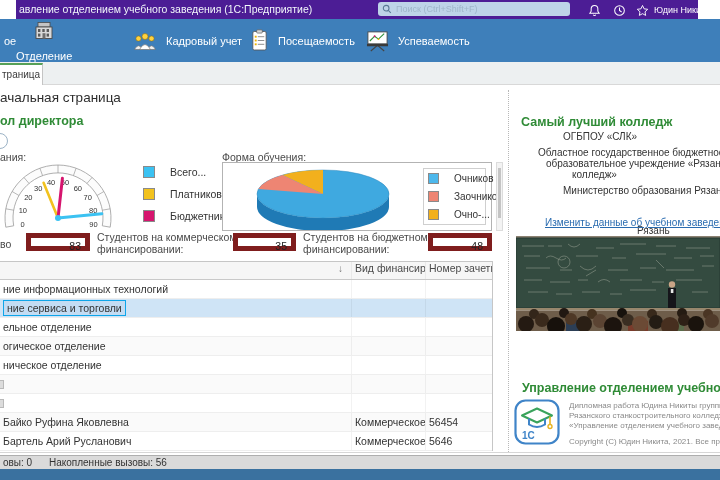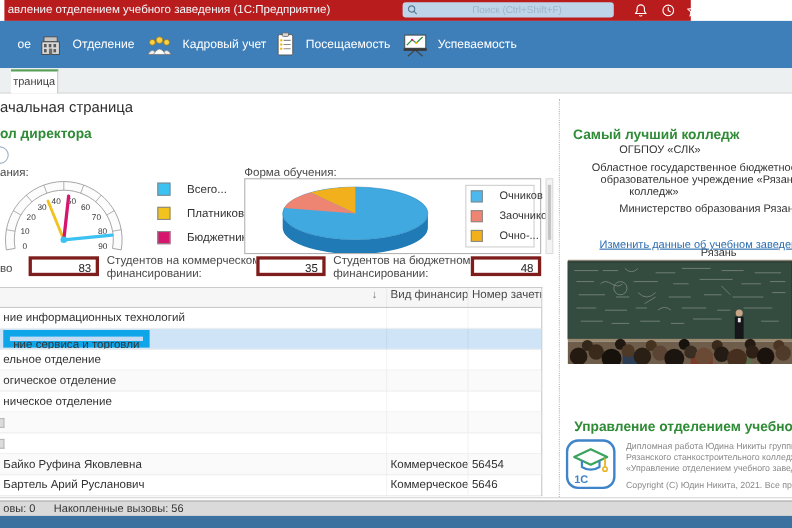--- a/index.html
+++ b/index.html
@@ -1,52 +1,52 @@
 <!DOCTYPE html>
 <html><head>
 <meta charset="utf-8">
 <style>
   html,body{margin:0;padding:0;background:#888;}
   #screen{position:relative;width:720px;height:480px;overflow:hidden;background:#fff;
           font-family:"Liberation Sans",sans-serif;-webkit-font-smoothing:antialiased;}
   .abs{position:absolute;}
   
-  .titlebar{position:absolute;left:4px;top:0;width:624px;height:19px;background:#b91c1c;}
+  .titlebar{position:absolute;left:16px;top:0;width:682px;height:19px;background:#4c1d95;}
   .titlebar .wtitle{position:absolute;left:3px;top:3px;font-size:10.5px;color:#f2f7fb;white-space:nowrap;}
   .search{position:absolute;left:362px;top:2px;width:192px;height:14px;background:#bed4e8;border-radius:3px;display:flex;align-items:center;}
   .search svg{margin:0 2px 0 4px;flex:0 0 auto;}
-  .search input{flex:1;border:none;outline:none;background:transparent;font-size:9px;color:#3c5a74;font-family:"Liberation Sans",sans-serif;min-width:0;text-align:center;}
+  .search input{flex:1;border:none;outline:none;background:transparent;font-size:9px;color:#3c5a74;font-family:"Liberation Sans",sans-serif;min-width:0;}
   .search input::placeholder{color:#9fb6ca;}
   .tbicon{position:absolute;top:3px;width:14px;height:14px;cursor:pointer;}
   .tbuser{position:absolute;top:5px;font-size:9px;color:#fff;white-space:nowrap;cursor:pointer;}
   .burger{position:absolute;top:5px;width:12px;height:10px;cursor:pointer;}
   .burger i{display:block;height:1.5px;background:#fff;margin-bottom:2px;}
   
   .ribbon{position:absolute;left:0;top:19px;width:720px;height:43px;background:#3e7fba;}
   .ritem{position:absolute;top:0;height:43px;display:flex;align-items:center;gap:9px;color:#fff;font-size:11px;cursor:pointer;white-space:nowrap;}
   
   .tabstrip{position:absolute;left:0;top:62px;width:720px;height:23px;background:#edf0f1;border-bottom:1px solid #d8d8d8;box-sizing:border-box;}
-  .tab-active{position:absolute;left:10px;top:1px;width:43px;height:22px;background:#fff;border-top:2px solid #56a057;border-right:1px solid #c4c4c4;box-sizing:border-box;font-size:10px;color:#3c3c3c;line-height:19px;padding-left:2px;cursor:pointer;white-space:nowrap;overflow:hidden;}
+  .tab-active{position:absolute;left:0;top:1px;width:43px;height:22px;background:#fff;border-top:2px solid #56a057;border-right:1px solid #c4c4c4;box-sizing:border-box;font-size:10px;color:#3c3c3c;line-height:19px;padding-left:2px;cursor:pointer;white-space:nowrap;overflow:hidden;}
   .pagetitle{position:absolute;left:0;top:90px;font-size:13.5px;color:#2e2e2e;white-space:nowrap;}
   .greenhead{color:#2f8b36;font-weight:bold;font-size:12.5px;white-space:nowrap;}
   .lbl{font-size:10.5px;color:#4a4a4a;}
-  .numfield{position:absolute;height:18px;border:3px solid #7f1d1d;background:#fff;box-sizing:border-box;font-size:10.5px;color:#222;text-align:right;line-height:16px;padding-right:4px;}
+  .numfield{position:absolute;height:18px;border:5px solid #7f1d1d;background:#fff;box-sizing:border-box;font-size:10.5px;color:#222;text-align:right;line-height:16px;padding-right:4px;}
   .legrow{display:flex;align-items:center;gap:5px;height:12px;margin-bottom:10px;}
   .sw{width:12px;height:12px;border:1px solid #8a8a8a;box-sizing:border-box;flex:0 0 auto;}
   .legtxt{font-size:10.5px;color:#333;white-space:nowrap;padding-left:10px;}
   
   .tbl{position:absolute;left:0;top:261px;width:493px;height:190px;border-top:1px solid #c6c6c6;border-right:1px solid #c6c6c6;border-bottom:1px solid #c6c6c6;box-sizing:border-box;background:#fff;}
   .thead{display:flex;height:18px;background:#f6f6f6;border-bottom:1px solid #c9c9c9;box-sizing:border-box;font-size:10.5px;color:#4a4a4a;}
   .trow{display:flex;height:19px;box-sizing:border-box;border-bottom:1px solid #eeeeee;font-size:10.5px;color:#333;line-height:18px;cursor:pointer;position:relative;}
   .c1{width:352px;box-sizing:border-box;padding-left:3px;border-right:1px solid rgba(0,0,0,.05);overflow:hidden;white-space:nowrap;}
   .c2{width:74px;box-sizing:border-box;padding-left:3px;border-right:1px solid rgba(0,0,0,.05);overflow:hidden;white-space:nowrap;}
   .c3{flex:1;box-sizing:border-box;padding-left:3px;overflow:hidden;white-space:nowrap;}
   .stripe{background:#fafafa;}
   .selrow{background:#cfe4f6;}
-  .focusbox{display:inline-block;border:6px solid #0ea5e9;background:#c3dcf3;line-height:14px;height:16px;box-sizing:border-box;padding:0 3px;margin-top:1px;}
+  .focusbox{display:inline-block;border:1px solid #0ea5e9;background:#c3dcf3;line-height:14px;height:16px;box-sizing:border-box;padding:0 3px;margin-top:1px;}
   .rowmark{position:absolute;left:0;top:5px;width:4px;height:9px;background:#dcdcdc;border:1px solid #b9b9b9;border-left:none;box-sizing:border-box;}
   
   .dotsep{position:absolute;left:508px;top:90px;height:362px;width:0;border-left:1px dotted #b8b8b8;}
   .rp-txt{position:absolute;font-size:10px;color:#333;white-space:nowrap;}
   .link{color:#2a6cb0;text-decoration:underline;cursor:pointer;}
   .about-line{position:absolute;font-size:8px;color:#8a8a8a;white-space:nowrap;}
   
   .statusbar{position:absolute;left:0;top:455px;width:720px;height:24px;background:#dadada;border-top:1px solid #aeaeae;box-sizing:border-box;font-size:10px;color:#333;line-height:13px;}
   .bottombar{position:absolute;left:0;top:469px;width:720px;height:11px;background:#3a719f;}
   .hline{position:absolute;left:0;top:452px;width:720px;height:1px;background:#d6d6d6;}
@@ -86,24 +86,24 @@
     </div>
     <div class="tbuser" style="left:638px;">Юдин Никита Алексеевич</div>
     <div class="burger" style="left:707px;">
         <i></i>
         <i></i>
         <i></i>
       </div>
   </div>
 
   <div class="ribbon">
-    <div class="ritem" style="left:16px;">
+    <div class="ritem" style="left:4px;">
       <span>ое</span>
     </div>
-    <div class="ritem" style="left:35px;">
+    <div class="ritem" style="left:16px;flex-direction:column;">
       <svg width="22" height="22" viewBox="0 0 22 22">
         <rect x="5" y="3.5" width="12" height="4.5" fill="#c4c4c4" stroke="#4a4a4a" stroke-width="0.8"></rect>
         <rect x="3" y="8" width="16" height="11.5" fill="#d9d9d9" stroke="#4a4a4a" stroke-width="0.9"></rect>
         <g fill="#5a5a5a">
             <rect x="5" y="10" width="2.4" height="3"></rect>
             <rect x="9.3" y="10" width="2.4" height="3"></rect>
             <rect x="13.6" y="10" width="2.4" height="3"></rect>
             <rect x="5" y="14.6" width="2.4" height="3"></rect>
             <rect x="13.6" y="14.6" width="2.4" height="3"></rect>
           </g>

